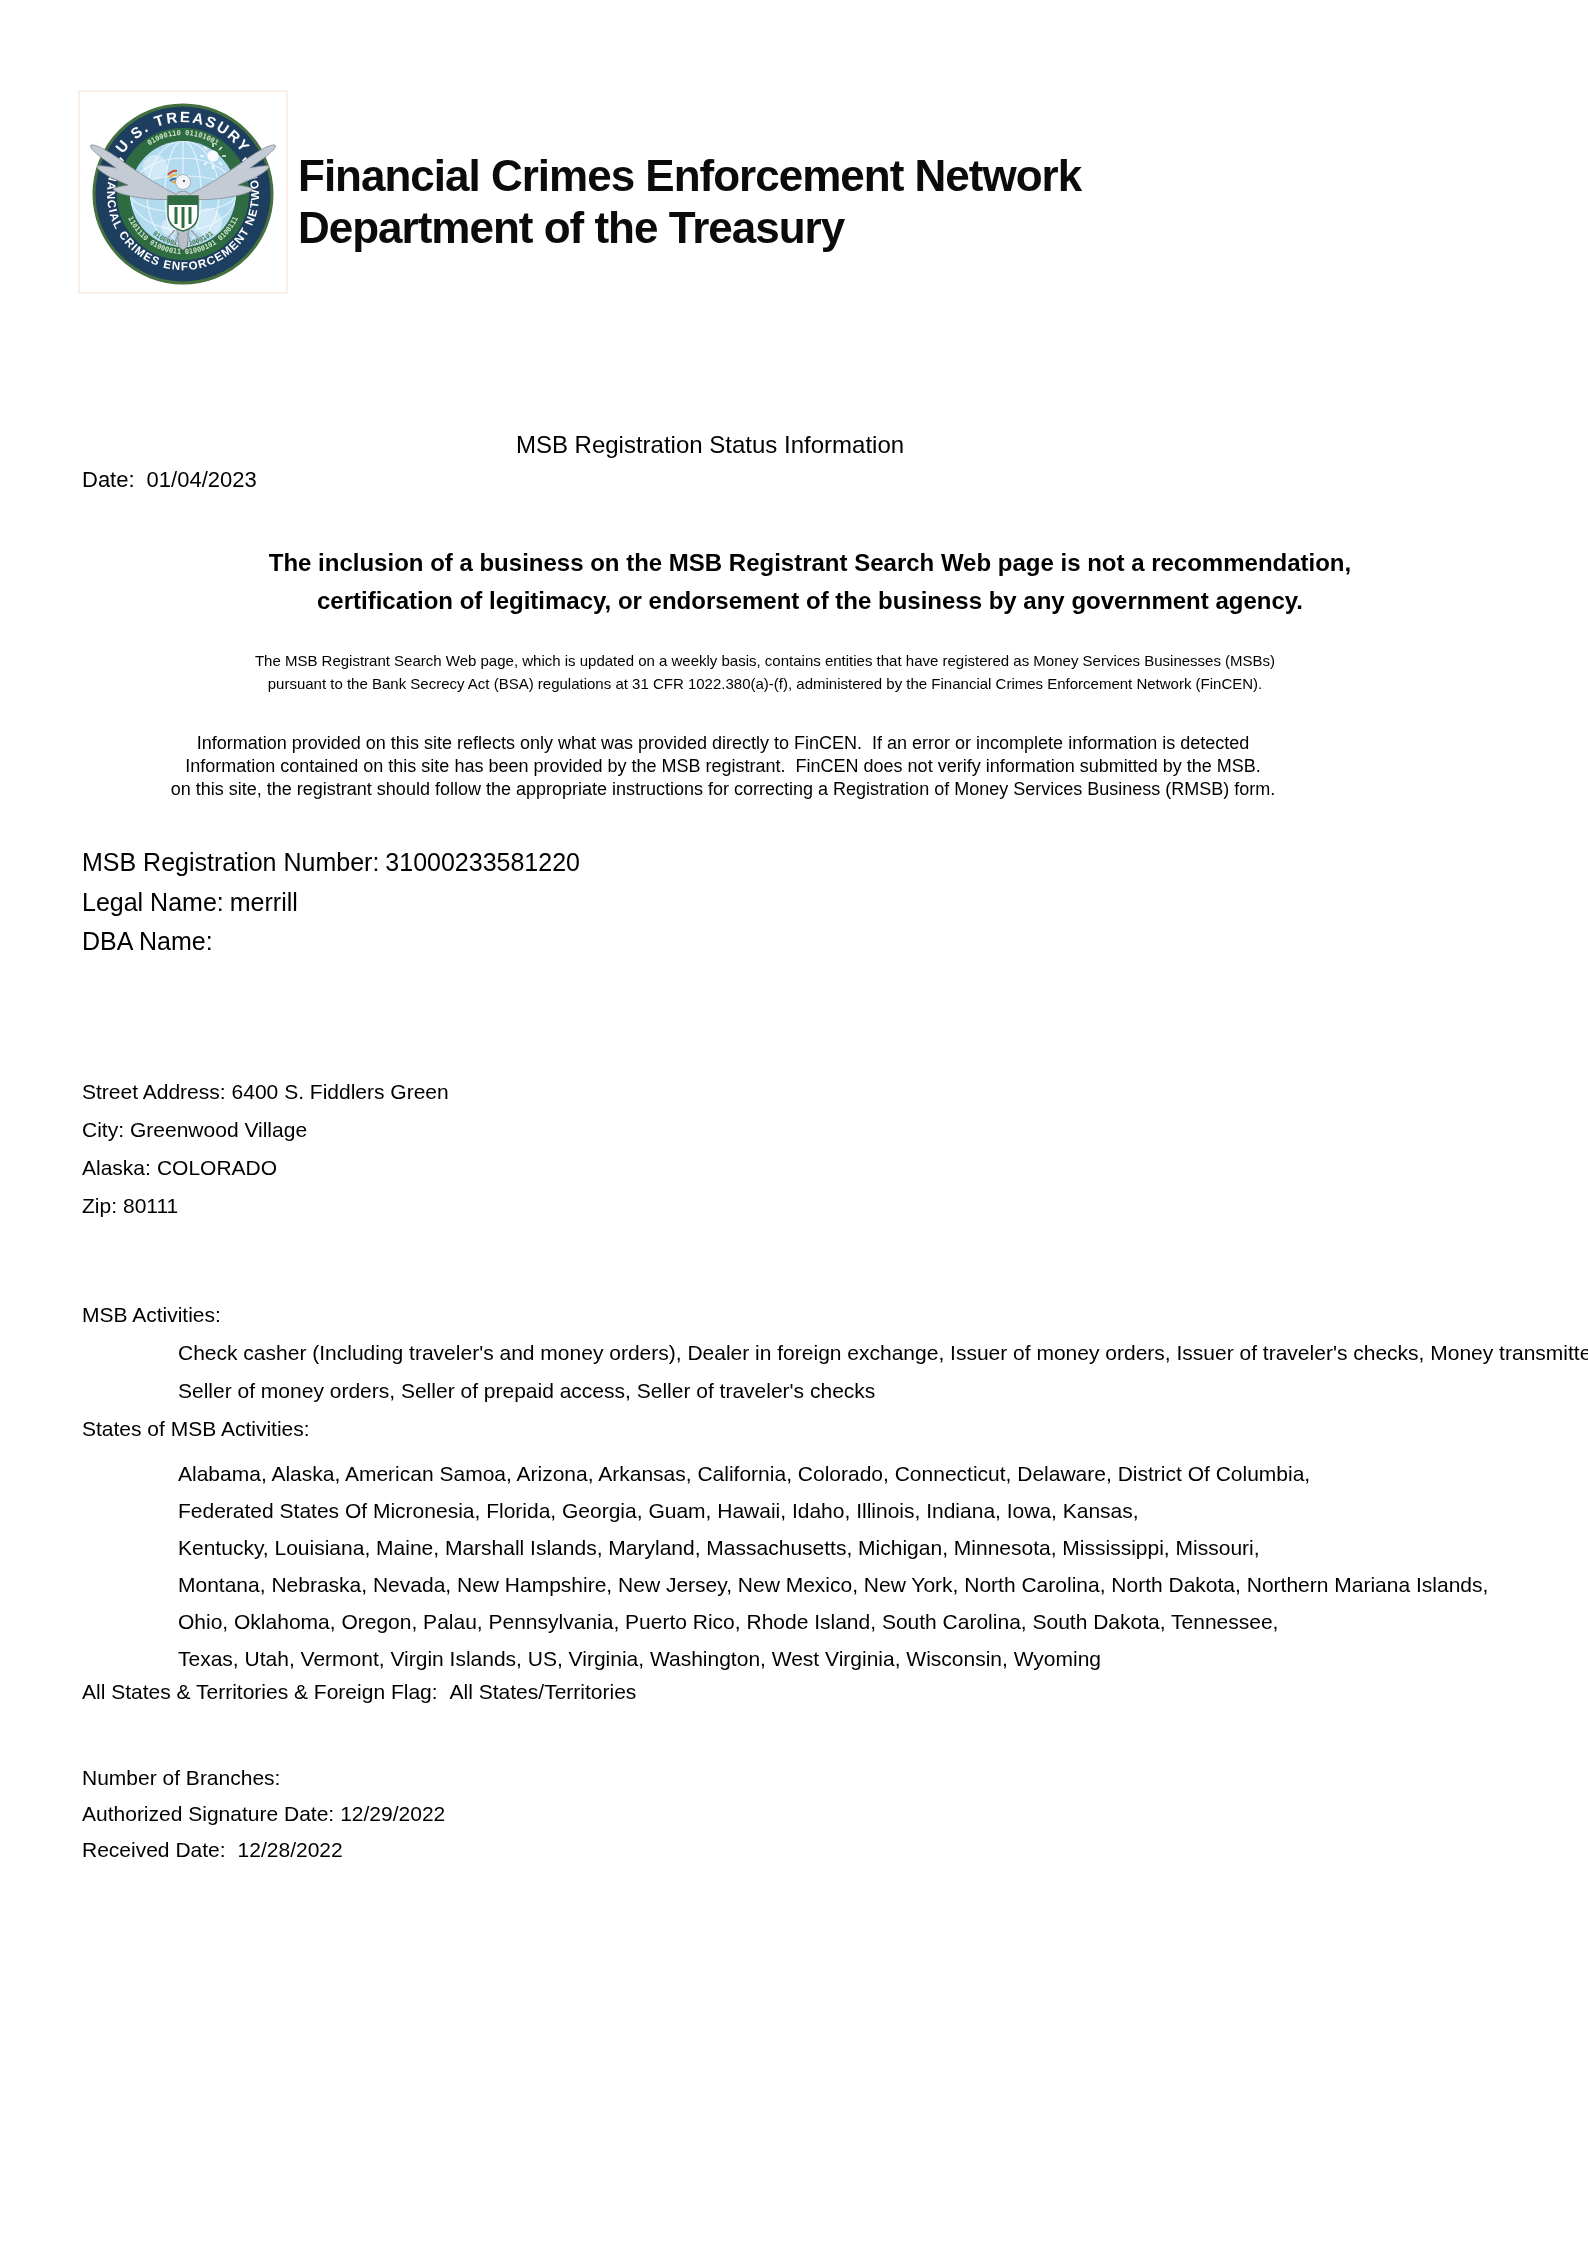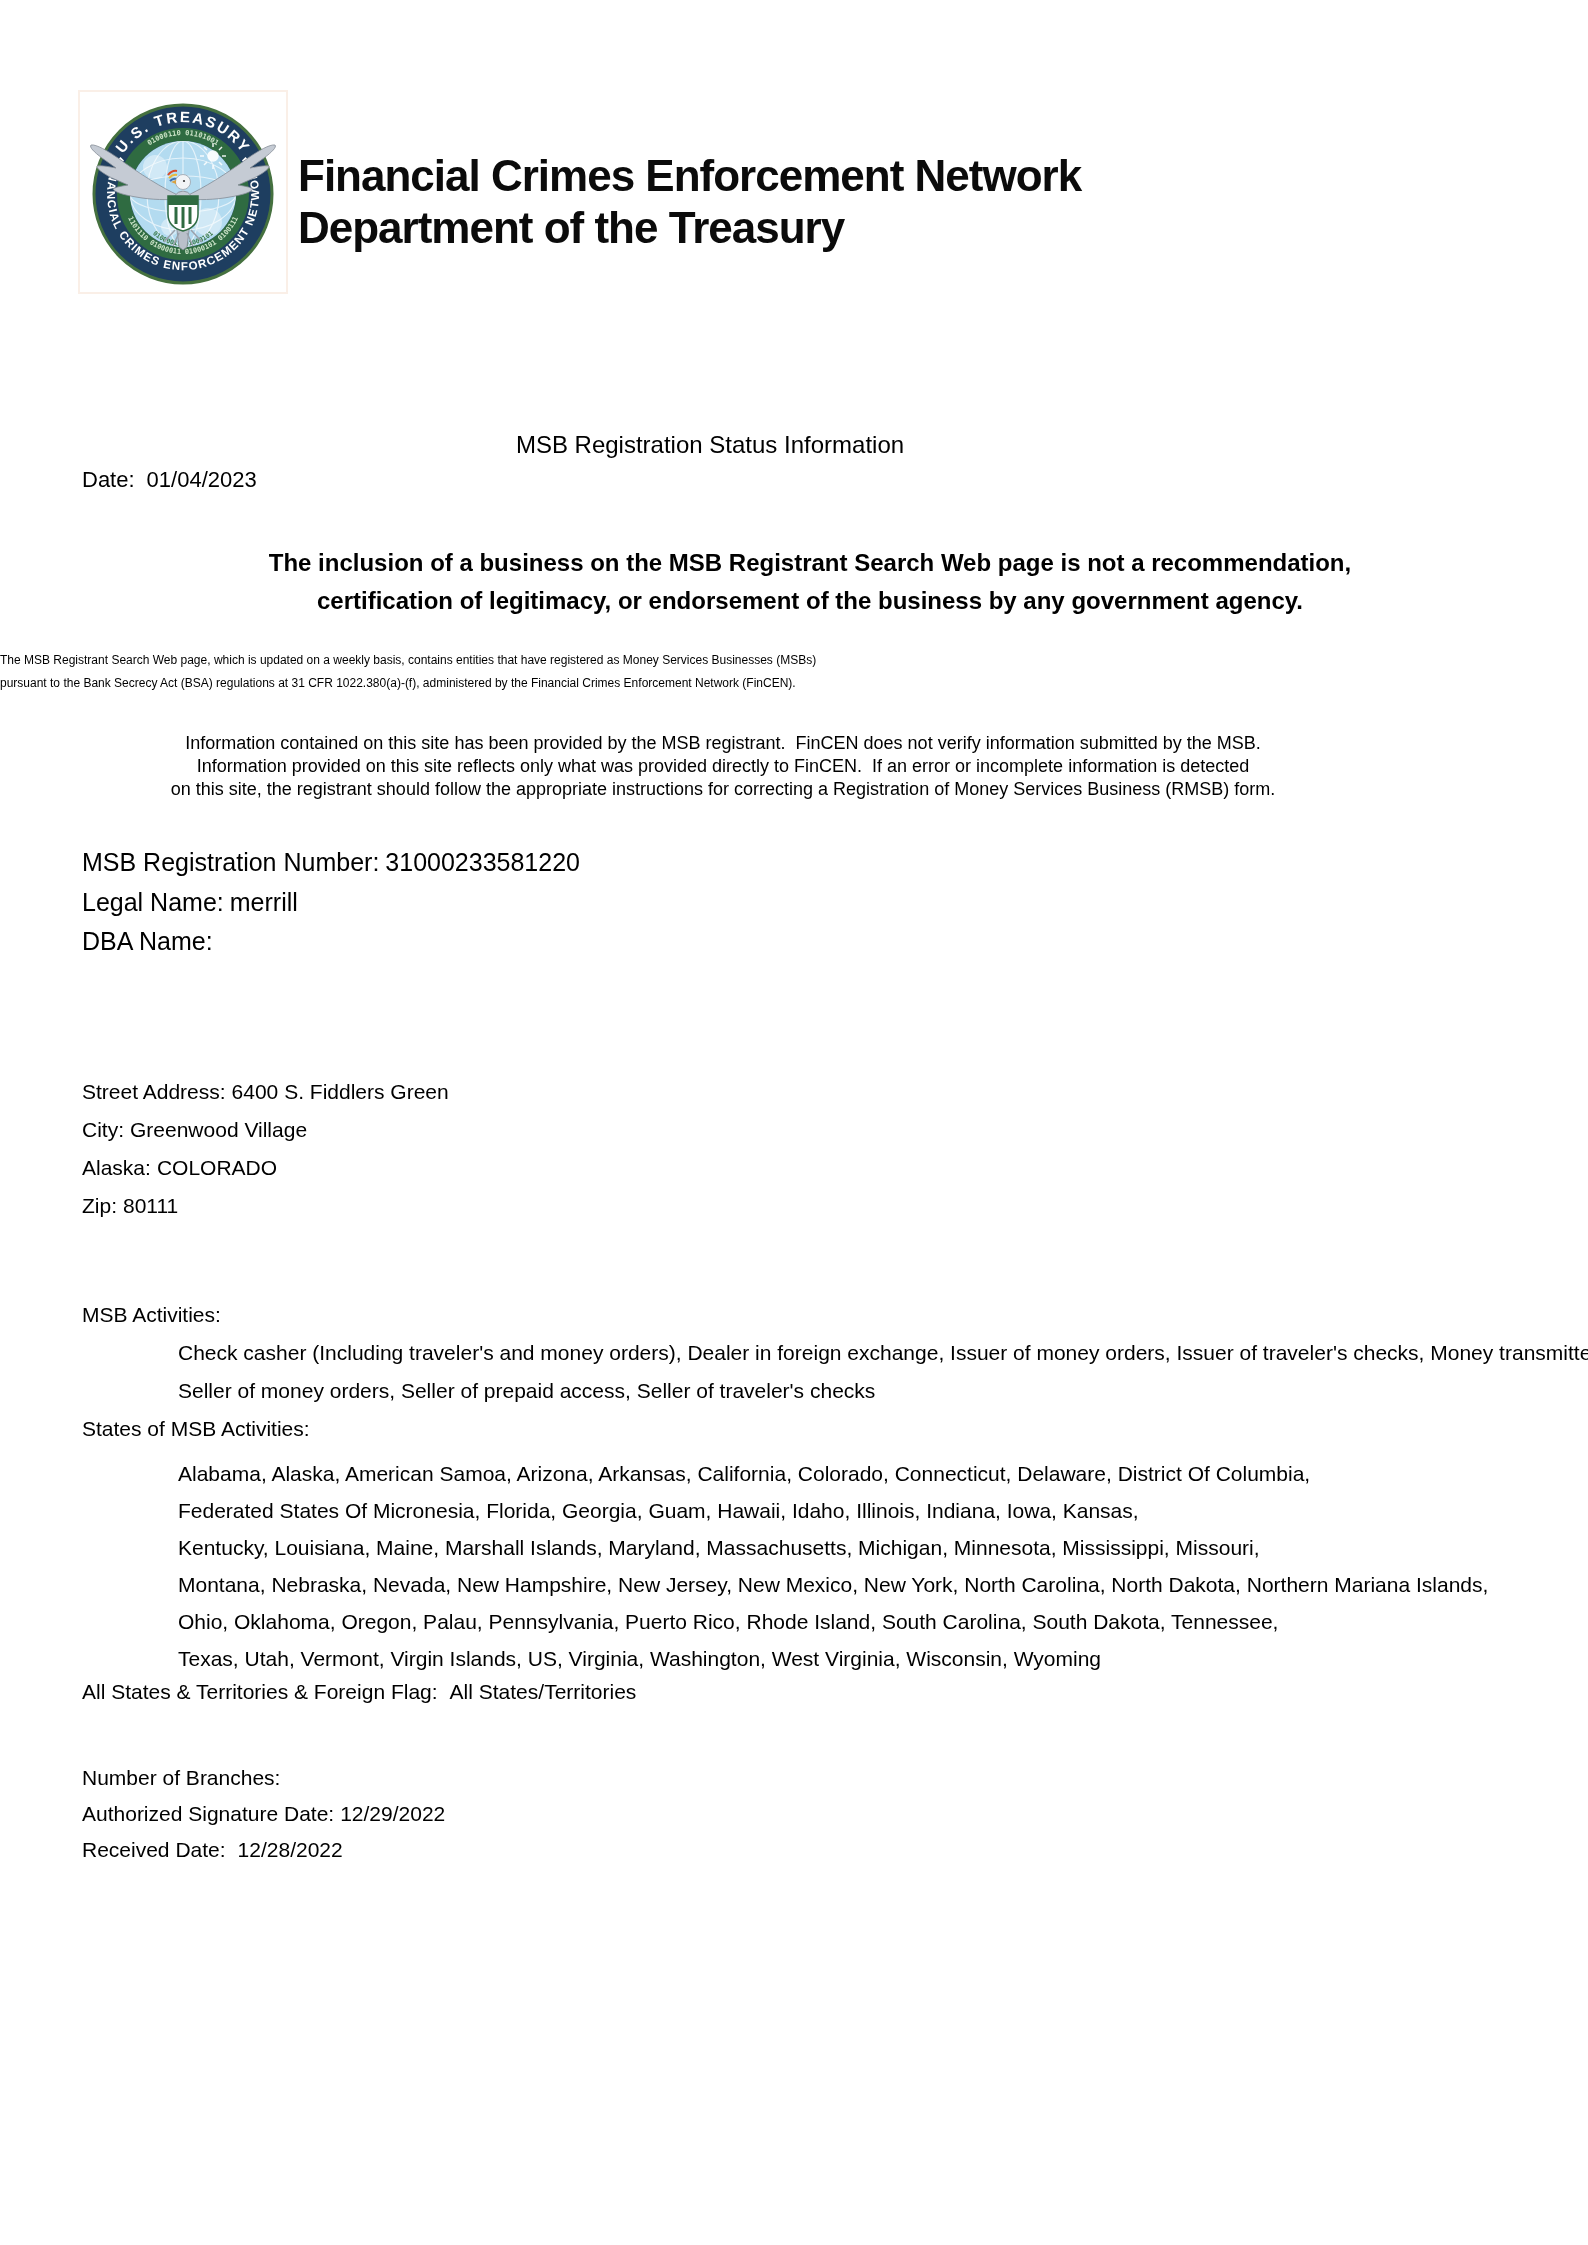--- a/index.html
+++ b/index.html
@@ -13,22 +13,22 @@
   }
   .fincen-header {
     position:absolute; left:298px; top:150px;
     font-weight:bold; font-size:44px; line-height:52px; letter-spacing:-1px; color:#0b0b0b;
     white-space:nowrap;
   }
   .doc-title { position:absolute; left:0; top:383px; width:1420px; text-align:center; font-size:24px;margin-top:48px; }
   .date-line { position:absolute; left:82px; top:467px; font-size:22px; }
   .notice { position:absolute; left:0; top:544px; width:1572px; text-align:center;
             font-weight:bold; font-size:24px; line-height:38px;margin-left:24px; }
-  .intro { position:absolute; left:0; top:649px; width:1530px; 
-           font-size:12px; line-height:23px; }
+  .intro { position:absolute; left:0; top:649px; width:1530px; text-align:center;
+           font-size:15px; line-height:23px; }
   .disclaimer { position:absolute; left:0; top:732px; width:1446px; text-align:center;
                 font-size:18px; line-height:23px; }
   .pline { white-space:pre; }
   .reg-block { position:absolute; left:82px; top:843px; font-size:25px; line-height:39.5px; }
   .addr-block { position:absolute; left:82px; top:1073px; font-size:21px; line-height:38px; }
   .field .v { margin-left:6px; }
   .field .v.gap2 { margin-left:12px; }
   .label-line { position:absolute; left:82px; font-size:21px; white-space:nowrap; }
   .indent-line { position:absolute; left:178px; font-size:21px; white-space:nowrap; }
   .states-block { position:absolute; left:178px; top:1455px; font-size:21px; line-height:37px; white-space:nowrap; }
@@ -153,22 +153,22 @@
     <div class="pline">The inclusion of a business on the MSB Registrant Search Web page is not a recommendation,</div>
     <div class="pline">certification of legitimacy, or endorsement of the business by any government agency.</div>
   </div>
 
   <div class="intro">
     <div class="pline">The MSB Registrant Search Web page, which is updated on a weekly basis, contains entities that have registered as Money Services Businesses (MSBs)</div>
     <div class="pline">pursuant to the Bank Secrecy Act (BSA) regulations at 31 CFR 1022.380(a)-(f), administered by the Financial Crimes Enforcement Network (FinCEN).</div>
   </div>
 
   <div class="disclaimer">
+    <div class="pline">Information provided on this site reflects only what was provided directly to FinCEN.  If an error or incomplete information is detected</div>
     <div class="pline">Information contained on this site has been provided by the MSB registrant.  FinCEN does not verify information submitted by the MSB.</div>
-    <div class="pline">Information provided on this site reflects only what was provided directly to FinCEN.  If an error or incomplete information is detected</div>
     <div class="pline">on this site, the registrant should follow the appropriate instructions for correcting a Registration of Money Services Business (RMSB) form.</div>
   </div>
 
   <div class="reg-block">
     <div class="field">
       <span>MSB Registration Number:</span><span class="v">31000233581220</span>
     </div>
     <div class="field">
       <span>Legal Name:</span><span class="v">merrill</span>
     </div>

